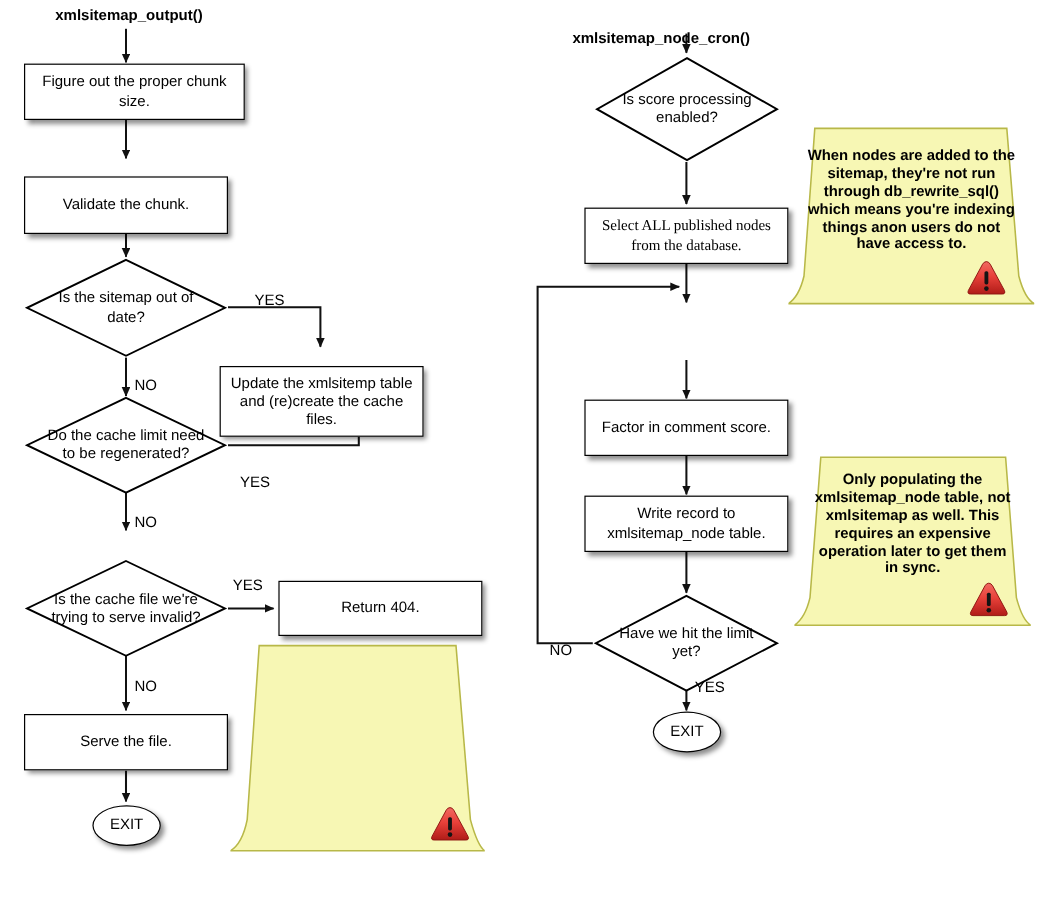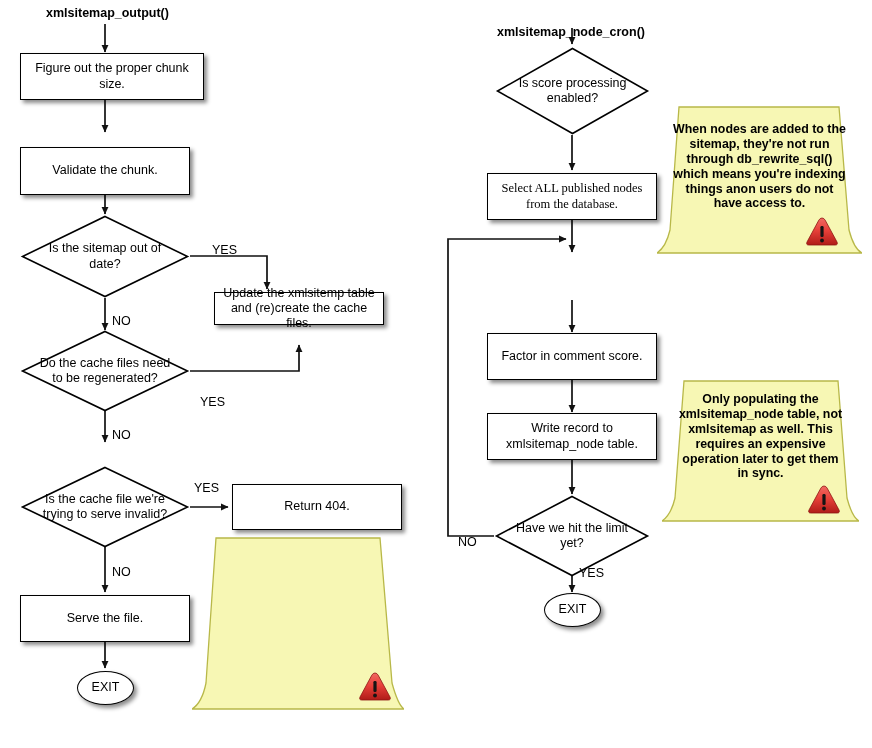--- a/index.html
+++ b/index.html
@@ -157,27 +157,27 @@
 
   <div class="node proc" style="left:20px; top:147px; width:170px; height:48px;">Validate the chunk.</div>
 
   <div class="dia-wrap" style="left:20px; top:214px; width:170px; height:85px;">
     <svg width="170" height="85" viewBox="0 0 170 85">
       <polygon points="85,2.5 167.5,42.5 85,82.5 2.5,42.5" fill="#ffffff" stroke="#000" stroke-width="1.6" style="filter:none"></polygon>
     </svg>
     <div class="dia-label">Is the sitemap out of date?</div>
   </div>
 
-  <div class="node proc" style="left:183px; top:292px; width:170px; height:33px;margin-left:31px;">Update the xmlsitemp table and (re)create the cache files.</div>
+  <div class="node proc" style="left:183px; top:305px; width:170px; height:59px;">Update the xmlsitemp table and (re)create the cache files.</div>
 
   <div class="dia-wrap" style="left:20px; top:329px; width:170px; height:84px;">
     <svg width="170" height="84" viewBox="0 0 170 84">
       <polygon points="85,2.5 167.5,42 85,81.5 2.5,42" fill="#ffffff" stroke="#000" stroke-width="1.6"></polygon>
     </svg>
-    <div class="dia-label">Do the cache files need to be regenerated?</div>
+    <div class="dia-label">Do the cache limit need to be regenerated?</div>
   </div>
 
   <div class="dia-wrap" style="left:20px; top:465px; width:170px; height:84px;">
     <svg width="170" height="84" viewBox="0 0 170 84">
       <polygon points="85,2.5 167.5,42 85,81.5 2.5,42" fill="#ffffff" stroke="#000" stroke-width="1.6"></polygon>
     </svg>
     <div class="dia-label">Is the cache file we're trying to serve invalid?</div>
   </div>
 
   <div class="node proc" style="left:232px; top:484px; width:170px; height:46px;">Return 404.</div>
@@ -204,21 +204,21 @@
           <stop offset="0.45" stop-color="#e8413a"></stop>
           <stop offset="1" stop-color="#b01c18"></stop>
         </linearGradient>
       </defs>
       <path d="M17,2 Q19,2 20.2,4.2 L32,26 Q33.2,29 30.2,29 L3.8,29 Q0.8,29 2,26 L13.8,4.2 Q15,2 17,2 Z" fill="url(#wg1)" stroke="#8d1511" stroke-width="0.8"></path>
       <rect x="15.4" y="10" width="3.2" height="11" rx="1.3" fill="#141414"></rect>
       <circle cx="17" cy="24.5" r="1.9" fill="#141414"></circle>
     </svg>
   </div>
 
-  <div class="fn-title" style="left:497px; top:25px;">xmlsitemap_node_cron()</div>
+  <div class="fn-title" style="left:477px; top:25px;">xmlsitemap_node_cron()</div>
 
   <div class="dia-wrap" style="left:495px; top:46px; width:155px; height:90px;">
     <svg width="155" height="90" viewBox="0 0 155 90">
       <polygon points="77.5,2.5 152.5,45 77.5,87.5 2.5,45" fill="#ffffff" stroke="#000" stroke-width="1.6"></polygon>
     </svg>
     <div class="dia-label" style="padding:0 10px;">Is score processing enabled?</div>
   </div>
 
   <div class="node proc" style="left:487px; top:173px; width:170px; height:47px;font-family:Liberation Serif, serif;">Select ALL published nodes from the database.</div>
 

